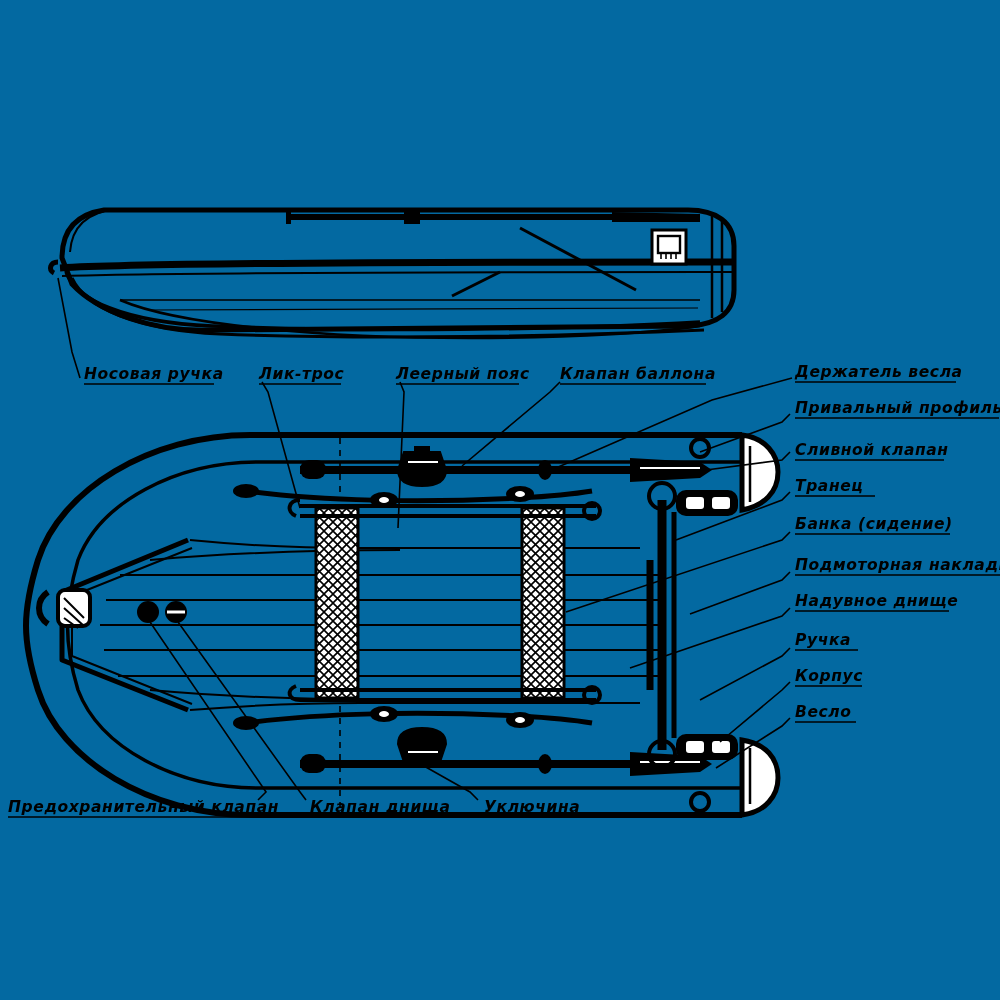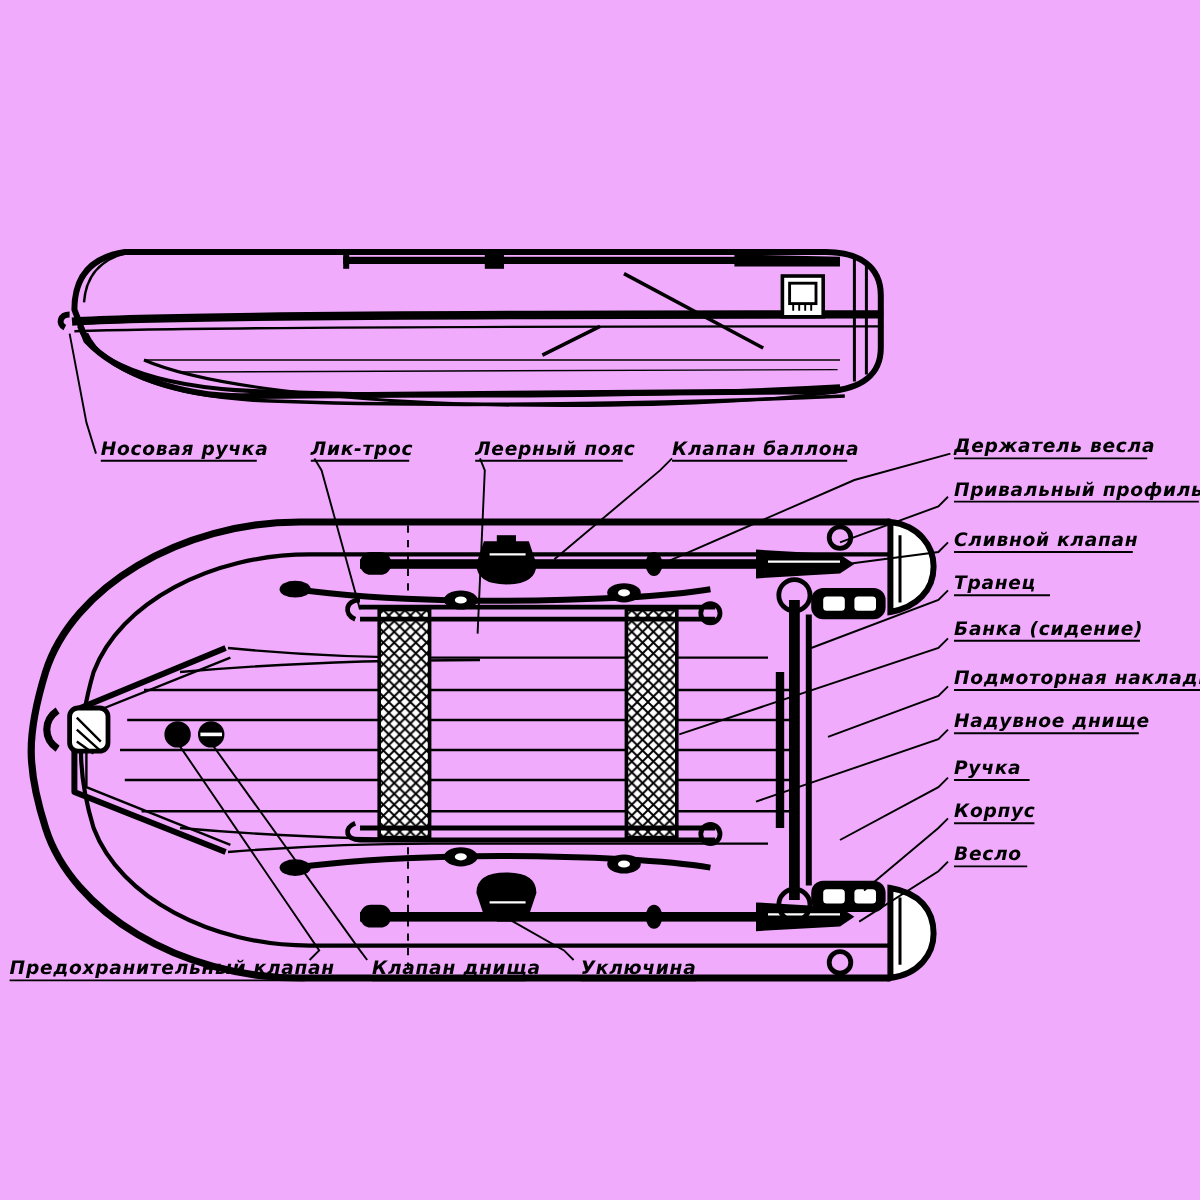--- a/index.html
+++ b/index.html
@@ -1,18 +1,18 @@
 <!DOCTYPE html>
 <html><head>
 <meta charset="utf-8">
 <style>
   html,body{margin:0;padding:0;background:#ffffff;}
   body{width:1000px;height:1000px;overflow:hidden;
        font-family:"DejaVu Sans","Liberation Sans",sans-serif;}
-  #stage{position:relative;width:1000px;height:1000px;background:#f0abfc;}
+  #stage{position:relative;width:1000px;height:1000px;background:#0369a1;}
   svg{display:block;}
   .lbl{font-family:"DejaVu Sans","Liberation Sans",sans-serif;
        font-style:italic;font-weight:700;font-size:15.5px;fill:#000;
        letter-spacing:0.6px;white-space:pre;}
 </style>
 </head>
 <body>
 
 <div id="stage">
 <svg width="1000" height="1000" viewBox="0 0 1000 1000">

